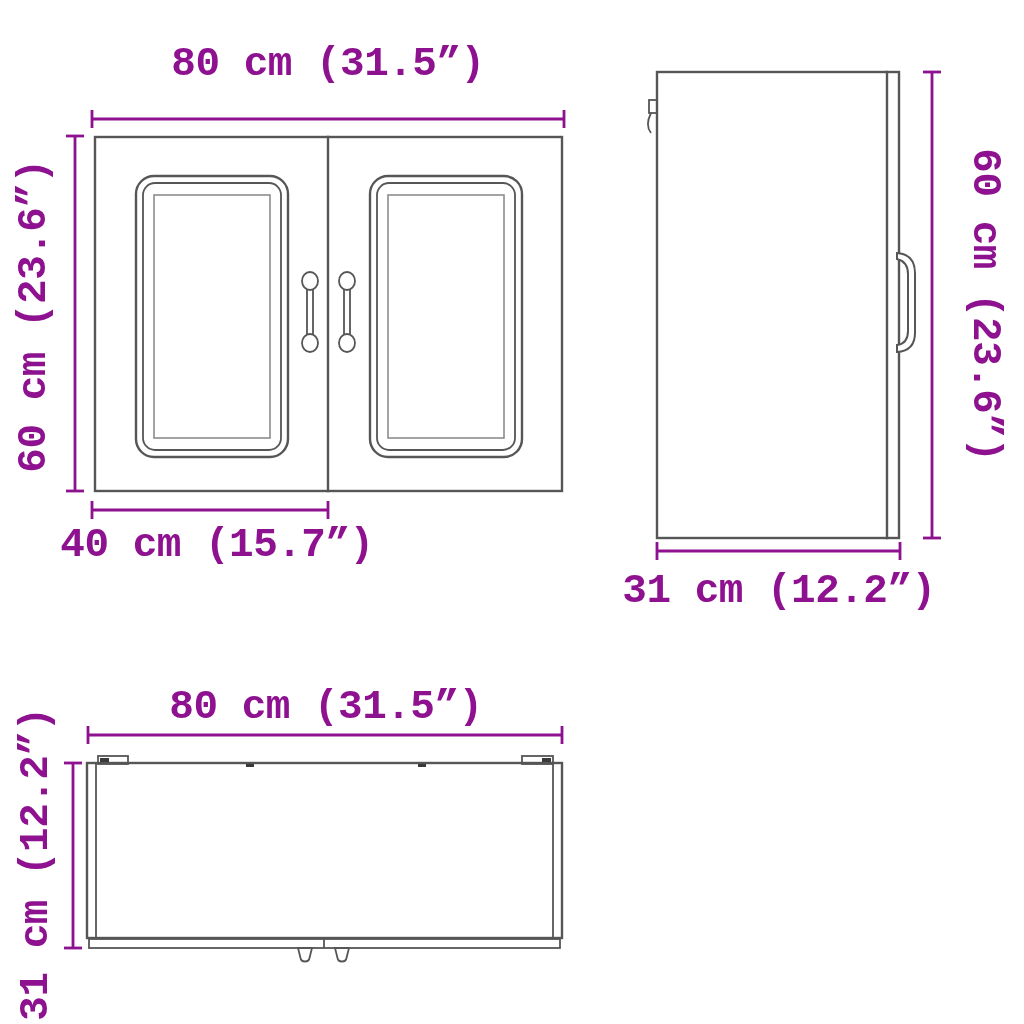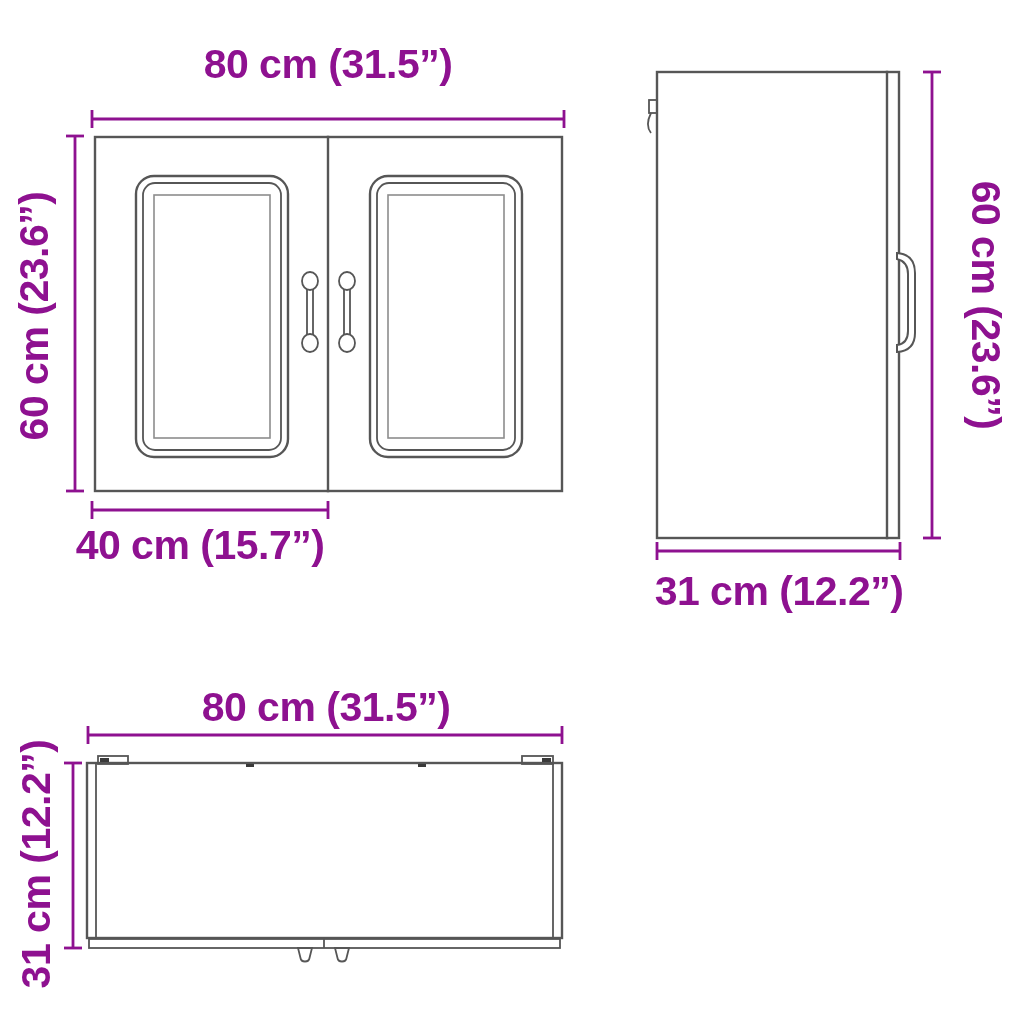--- a/index.html
+++ b/index.html
@@ -6,21 +6,21 @@
     --dimension:#8E1190;
     --outline:#565656;
     --background:#ffffff;
   }
   html,body{margin:0;padding:0;background:var(--background);}
   #canvas{
     position:relative;
     width:1024px;height:1024px;
     background:var(--background);
     overflow:hidden;
-    font-family:Liberation Sans, sans-serif;
+    font-family:Liberation Mono, monospace;
   }
   #drawing{position:absolute;left:0;top:0;}
   .ln{stroke:var(--outline);stroke-width:2.4;fill:none;stroke-linecap:square;}
   .lnf{stroke:var(--outline);stroke-width:2.4;fill:#ffffff;stroke-linecap:square;}
   .thin{stroke:#8d8d8d;stroke-width:1.6;fill:none;}
   .mid{stroke:var(--outline);stroke-width:1.8;fill:none;}
   .dim{stroke:var(--dimension);stroke-width:2.8;fill:none;stroke-linecap:butt;}
   .mark{fill:#3a3a3a;stroke:none;}
   .label{
     position:absolute;
@@ -155,21 +155,21 @@
         <line x1="64" y1="763" x2="82" y2="763"></line>
         <line x1="64" y1="948" x2="82" y2="948"></line>
       </g>
     </g>
   </svg>
 
   <div class="label" style="left:328px;top:64px;">80 cm (31.5”)</div>
 
   <div class="label rot-ccw" style="left:34px;top:316px;">60 cm (23.6”)</div>
 
-  <div class="label" style="left:200px;top:545px;">40 cm (15.7”)</div>
+  <div class="label" style="left:217px;top:545px;">40 cm (15.7”)</div>
 
   <div class="label rot-cw" style="left:985px;top:305px;">60 cm (23.6”)</div>
 
   <div class="label" style="left:779px;top:591px;">31 cm (12.2”)</div>
 
   <div class="label" style="left:326px;top:707px;">80 cm (31.5”)</div>
 
   <div class="label rot-ccw" style="left:36px;top:864px;">31 cm (12.2”)</div>
 
 </div>

